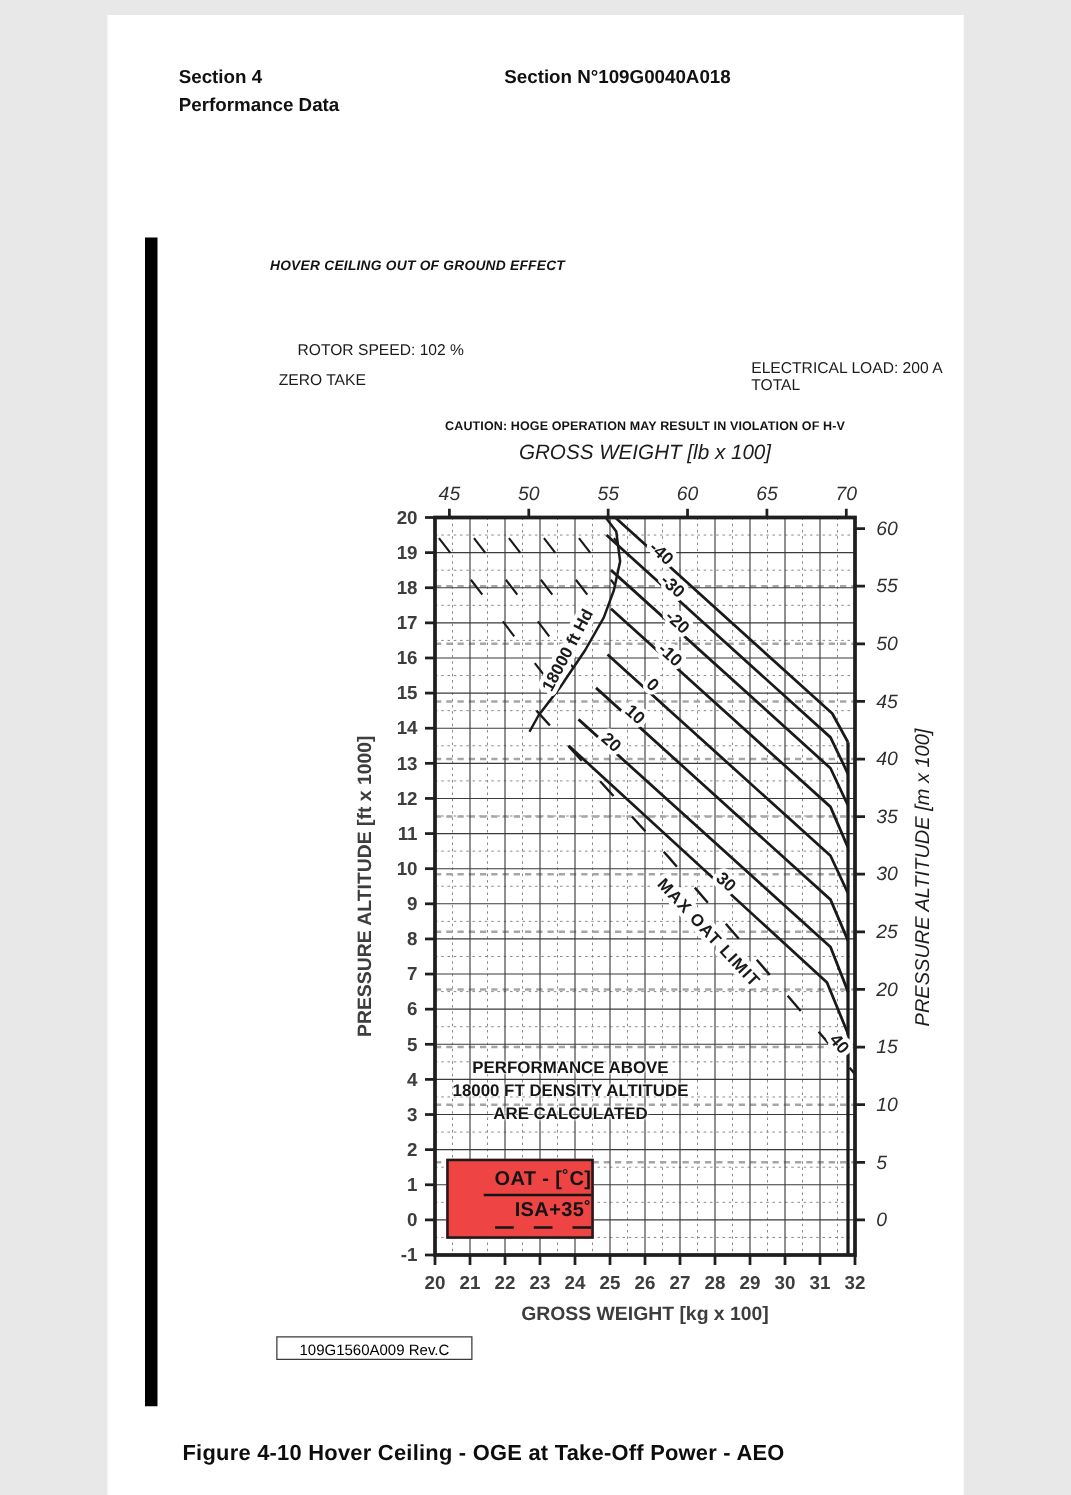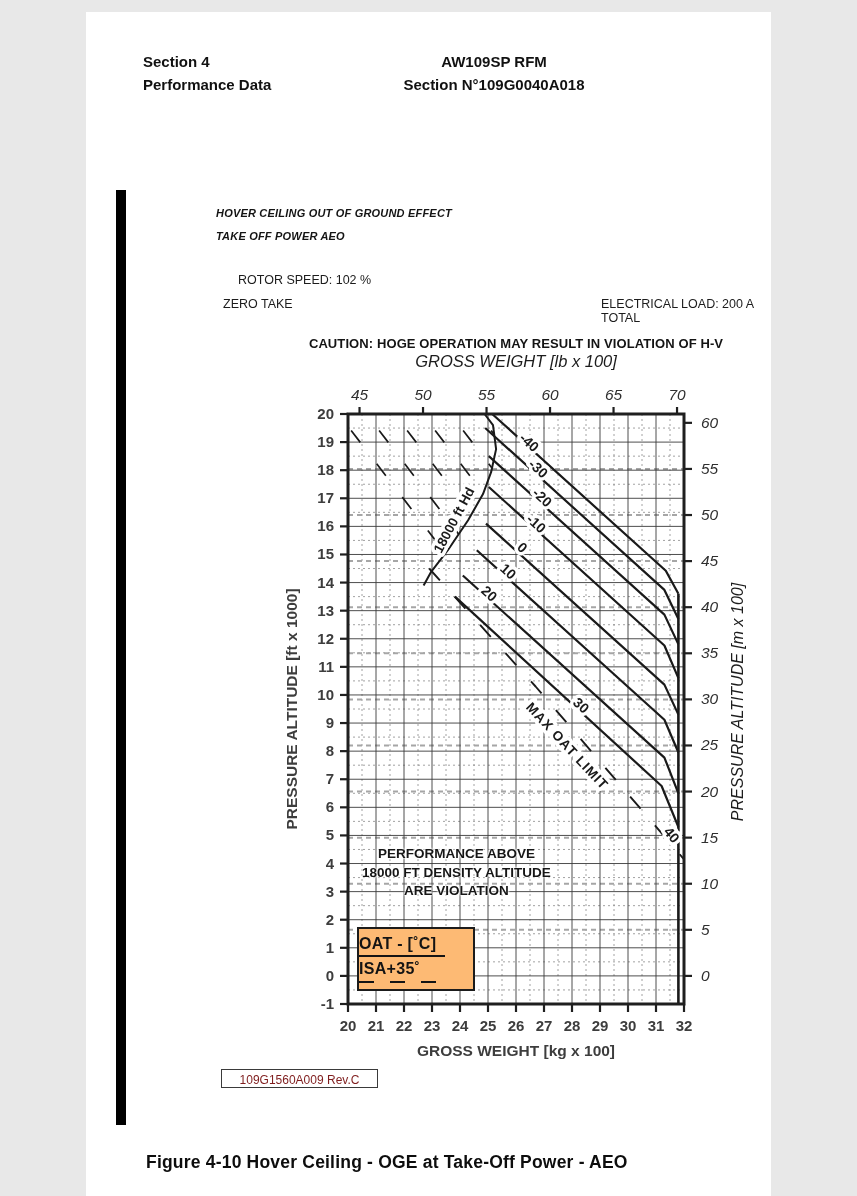--- a/index.html
+++ b/index.html
@@ -7,66 +7,64 @@
     position:relative;width:685px;height:1196px;background:#ffffff;
     font-family:"Liberation Sans", sans-serif;color:#1a1a1a;overflow:hidden;
     margin:12px auto;
   }
   .abs{position:absolute;}
   .hdr{font-weight:bold;font-size:15px;line-height:23px;color:#111;}
   .hdr-center{text-align:center;}
   .chg-bar{background:#000;}
   .chart-title{font-weight:bold;font-size:11px;line-height:23px;text-align:left;color:#141414;letter-spacing:.2px;font-style:italic;}
   .cond{font-size:12.5px;color:#1c1c1c;}
-  .caution{font-weight:bold;font-size:13px;color:#141414;text-align:center;letter-spacing:.1px;}
+  .caution{font-weight:bold;font-size:10px;color:#141414;text-align:center;letter-spacing:.1px;}
   .note{
     font-weight:bold;font-size:13.5px;line-height:18.5px;color:#161616;
     text-shadow:0 0 2px #fff,0 0 2px #fff,0 0 3px #fff;
     text-align:center;
   }
   .legend-box{
-    background:#fdba74;border:2px solid #1c1c1c;
-    display:flex;flex-direction:column;align-items:flex-start;justify-content:center;
+    background:#ef4444;border:2px solid #1c1c1c;
+    display:flex;flex-direction:column;align-items:flex-end;justify-content:center;
     gap:1px;box-sizing:border-box;
   }
   .legend-line1,.legend-line2{font-weight:bold;font-size:16px;color:#141414;letter-spacing:.3px;}
   .legend-solid{width:86px;height:0;border-top:2.4px solid #141414;margin:1px 0 2px 0;}
   .legend-dashes{display:flex;gap:16px;margin-top:2px;}
   .legend-dashes span{display:block;width:15px;height:2.4px;background:#141414;}
   .ref-box{
-    border:1.4px solid #3a3a3a;font-size:12px;color:#7f1d1d;text-align:center;
+    border:1.4px solid #3a3a3a;font-size:12px;color:#000000;text-align:center;
     overflow:hidden;box-sizing:border-box;padding-top:3px;height:19px;
   }
   .caption{font-weight:bold;font-size:17.5px;color:#0d0d0d;text-align:left;letter-spacing:.2px;}
   svg text{font-family:"Liberation Sans", sans-serif;}
 </style>
 </head>
 <body>
 
 <div class="page">
 
   <div class="abs chg-bar" style="left:30px;top:178px;width:10px;height:935px;"></div>
 
   <div class="abs hdr" style="left:57px;top:38px;">
     <div>Section 4</div>
     <div>Performance Data</div>
   </div>
   <div class="abs hdr hdr-center" style="left:238px;top:38px;width:340px;">
-    <div>AW109SP RFM</div>
     <div>Section N°109G0040A018</div>
   </div>
 
   <div class="abs chart-title" style="left:130px;top:190px;width:640px;">
     <div>HOVER CEILING OUT OF GROUND EFFECT</div>
-    <div>TAKE OFF POWER AEO</div>
   </div>
 
   <div class="abs cond" style="left:152px;top:261px;">ROTOR SPEED: 102 %</div>
   <div class="abs cond" style="left:137px;top:285px;">ZERO TAKE</div>
-  <div class="abs cond" style="left:515px;top:285px;">ELECTRICAL LOAD:  200 A TOTAL</div>
+  <div class="abs cond" style="left:515px;top:275px;">ELECTRICAL LOAD:  200 A TOTAL</div>
 
   <div class="abs caution" style="left:100px;top:324px;width:660px;">CAUTION: HOGE OPERATION MAY RESULT IN VIOLATION OF H-V</div>
 
   <svg class="abs" id="chart-svg" style="left:0;top:0;" width="857" height="1196" viewBox="0 0 857 1196">
       <g>
         <line x1="262" y1="977.952380952381" x2="598" y2="977.952380952381" stroke="#8a8a8a" stroke-width="0.8" stroke-dasharray="2,3"></line>
         <line x1="262" y1="949.8571428571429" x2="598" y2="949.8571428571429" stroke="#8a8a8a" stroke-width="0.8" stroke-dasharray="2,3"></line>
         <line x1="262" y1="921.7619047619048" x2="598" y2="921.7619047619048" stroke="#8a8a8a" stroke-width="0.8" stroke-dasharray="2,3"></line>
         <line x1="262" y1="893.6666666666666" x2="598" y2="893.6666666666666" stroke="#8a8a8a" stroke-width="0.8" stroke-dasharray="2,3"></line>
         <line x1="262" y1="865.5714285714286" x2="598" y2="865.5714285714286" stroke="#8a8a8a" stroke-width="0.8" stroke-dasharray="2,3"></line>
@@ -304,21 +302,21 @@
         <text x="0" y="0" font-size="14" font-weight="bold" fill="#1a1a1a" text-anchor="middle" stroke="#ffffff" stroke-width="7" paint-order="stroke" stroke-linejoin="round" transform="translate(491.88,697) rotate(42)">30</text>
         <text x="0" y="0" font-size="14" font-weight="bold" fill="#1a1a1a" text-anchor="middle" stroke="#ffffff" stroke-width="7" paint-order="stroke" stroke-linejoin="round" transform="translate(582.04,825.9571428571428) rotate(50)">40</text>
         <text x="0" y="0" font-size="13.5" font-weight="bold" fill="#1a1a1a" text-anchor="middle" stroke="#ffffff" stroke-width="7" paint-order="stroke" stroke-linejoin="round" letter-spacing="1" transform="translate(477.88,737.1761904761904) rotate(47)">MAX OAT LIMIT</text>
         <text x="0" y="0" font-size="13.5" font-weight="bold" fill="#1a1a1a" text-anchor="middle" stroke="#ffffff" stroke-width="7" paint-order="stroke" stroke-linejoin="round" transform="translate(372.04,510.1666666666667) rotate(-62)">18000 ft Hd</text>
       </g>
     </svg>
 
   <div class="abs note" style="left:276px;top:833px;">
     <div>PERFORMANCE ABOVE</div>
     <div>18000 FT DENSITY ALTITUDE</div>
-    <div>ARE VIOLATION</div>
+    <div>ARE CALCULATED</div>
   </div>
 
   <div class="abs legend-box" style="left:271px;top:915px;width:118px;height:64px;">
     <div class="legend-line1">OAT - [˚C]</div>
     <div class="legend-solid"></div>
     <div class="legend-line2">ISA+35˚</div>
     <div class="legend-dashes">
         <span></span>
         <span></span>
         <span></span>

